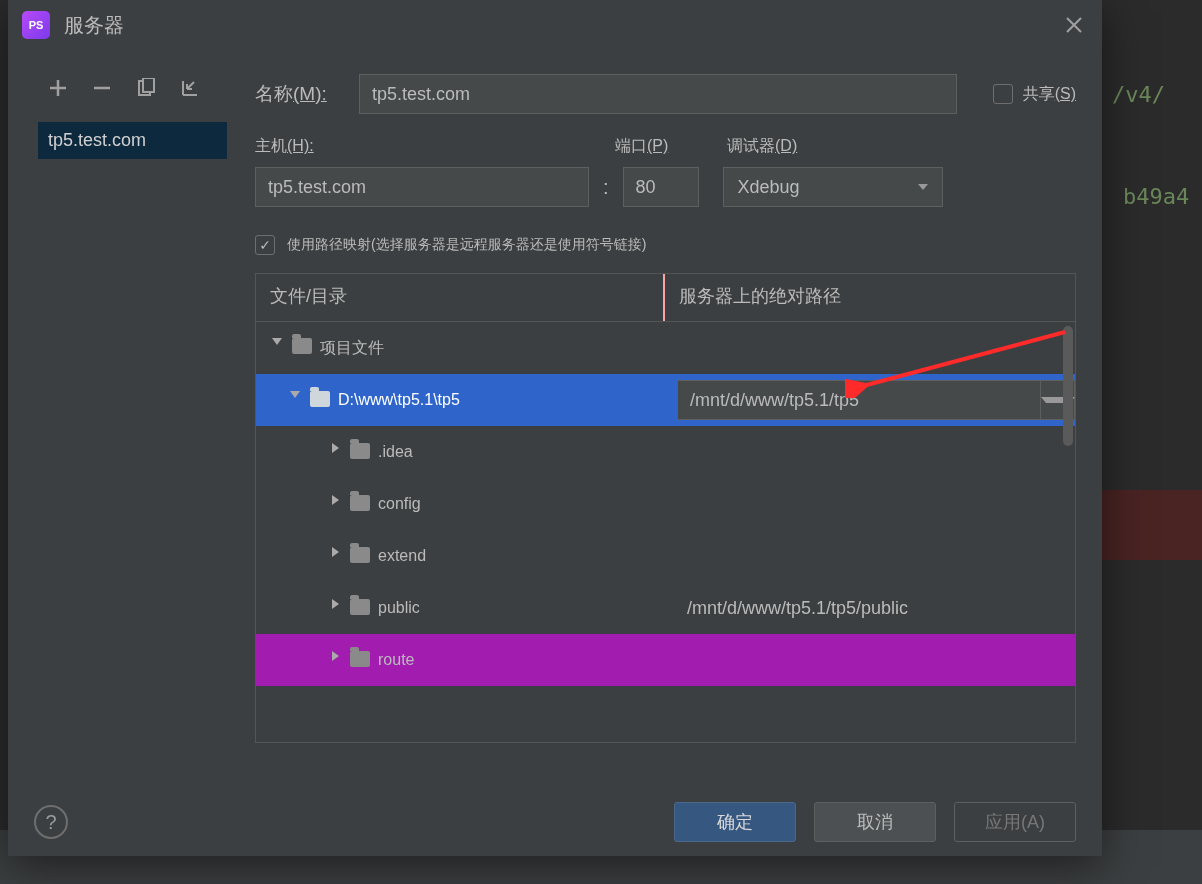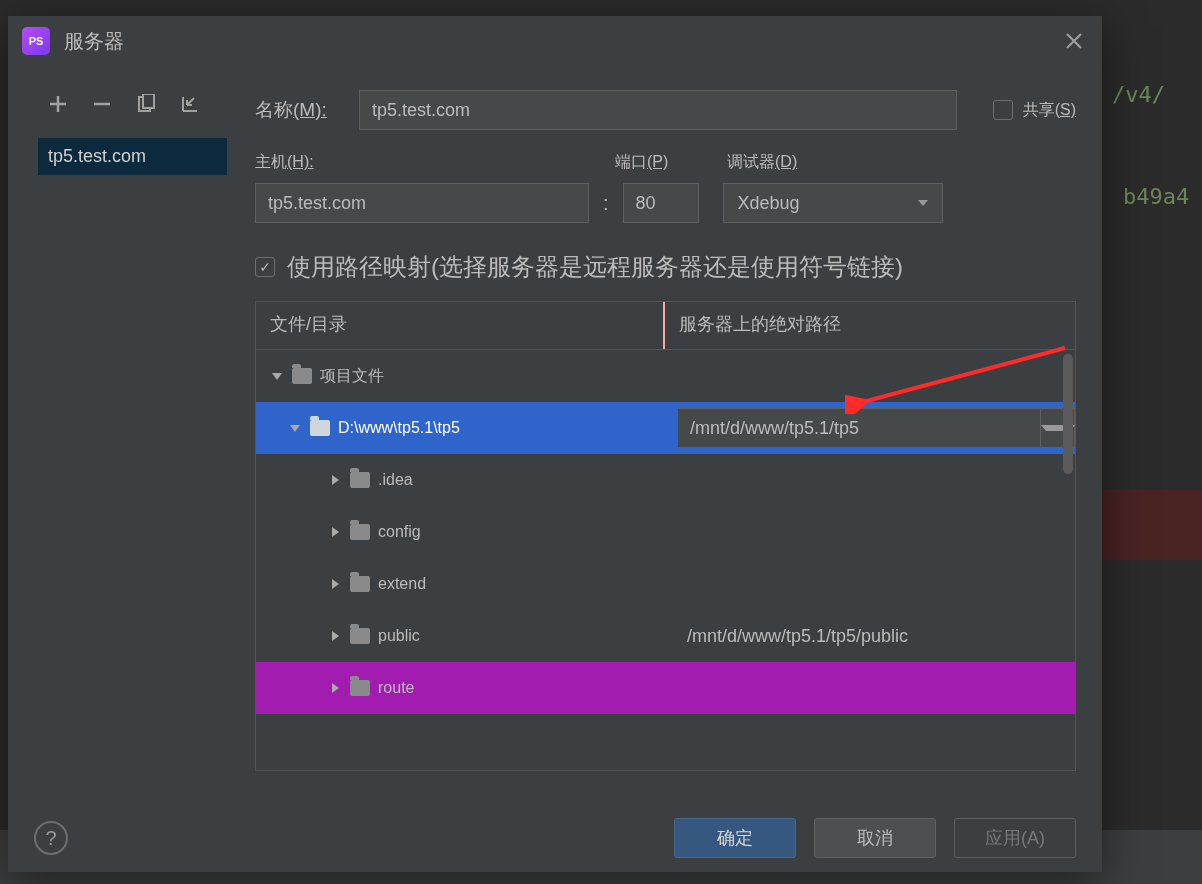--- a/index.html
+++ b/index.html
@@ -20,21 +20,21 @@
   font-family: "Consolas", monospace;
   font-size: 22px;
 }
 .bg-code .ln1 { color: #6a8759; position: absolute; top: 82px; left: 10px; }
 .bg-code .ln2 { color: #6a8759; position: absolute; top: 184px; left: 10px; margin-left: 11px; }
 .bg-red { position: absolute; right: 0; top: 490px; width: 100px; height: 70px; background: #4a2323; }
 .bg-grey { position: absolute; right: 0; top: 830px; width: 100px; height: 54px; background: #3c3f41; }
 .bg-grey2 { position: absolute; left: 0; top: 830px; width: 1102px; height: 54px; background: #3c3f41; }
 
 .dialog {
-  position: absolute; left: 8px; top: 16px;
+  position: absolute; left: 8px; top: 0;
   width: 1094px; height: 856px;
   background: #3c3f41;
   box-shadow: 0 10px 40px rgba(0,0,0,.5);
   display: flex; flex-direction: column;
 }
 .titlebar {
   height: 50px; display: flex; align-items: center;
   padding: 0 14px;
 }
 .app-icon {
@@ -85,34 +85,34 @@
 .host-row { display:flex; align-items:center; gap:0; margin-bottom:20px;}
 .colon { margin: 0 14px; font-size:20px; color:#bbb; }
 .select {
   background:#45494a; border:1px solid #5e6060; height:40px;
   display:flex; align-items:center; padding:0 14px; font-size:18px; color:#bbb;
   position: relative; min-width:220px;
 }
 .select .caret { margin-left:auto; }
 .caret { width:0;height:0;border-left:5px solid transparent;border-right:5px solid transparent;border-top:6px solid #999; display:inline-block;}
 
-.pathmap-chk { display:flex; align-items:center; gap:12px; margin: 8px 0 18px 0; font-size:24px;}
+.pathmap-chk { display:flex; align-items:center; gap:12px; margin: 8px 0 18px 0; font-size:14px;}
 
 .tree-container {
   border:1px solid #555; flex:1; display:flex; flex-direction:column;
   margin-bottom: 12px; max-height: 470px;
   position: relative;
 }
 .tree-header { display:flex; border-bottom:1px solid #555; height:48px;}
 .tree-header > div { padding:10px 14px; font-size:18px; }
 .tree-header > div:first-child { flex:1; border-right:2px solid #fca5a5;}
 .tree-header > div:last-child { width:410px;}
 .tree-body { flex:1; overflow:auto; background:#3c3f41; }
 .tree-row { display:flex; align-items:center; height:52px; }
-.tree-left { flex:1; display:flex; align-items:center; gap:8px; padding-right:10px;}
+.tree-left { flex:1; display:flex; gap:8px; padding-right:10px;}
 .tree-right { width:398px; padding:0 10px; font-size:18px; color:#bbb;}
 .indent0 { padding-left: 14px; }
 .indent1 { padding-left: 32px; }
 .indent2 { padding-left: 72px; }
 .chevron { width:14px; display:inline-flex; justify-content:center; cursor:pointer;}
 .chev-down { transform: rotate(0); }
 .chev-down::before{content:"";width:0;height:0;border-left:5px solid transparent;border-right:5px solid transparent;border-top:7px solid #aaa;}
 .chev-right::before{content:"";width:0;height:0;border-top:5px solid transparent;border-bottom:5px solid transparent;border-left:7px solid #aaa; display:inline-block;}
 .folder-icon { width:20px;height:16px; background:#8a8a8a; border-radius:2px; position:relative;}
 .folder-icon::before{content:"";position:absolute;left:0;top:-4px;width:9px;height:4px;background:#8a8a8a;border-radius:2px 2px 0 0;}

